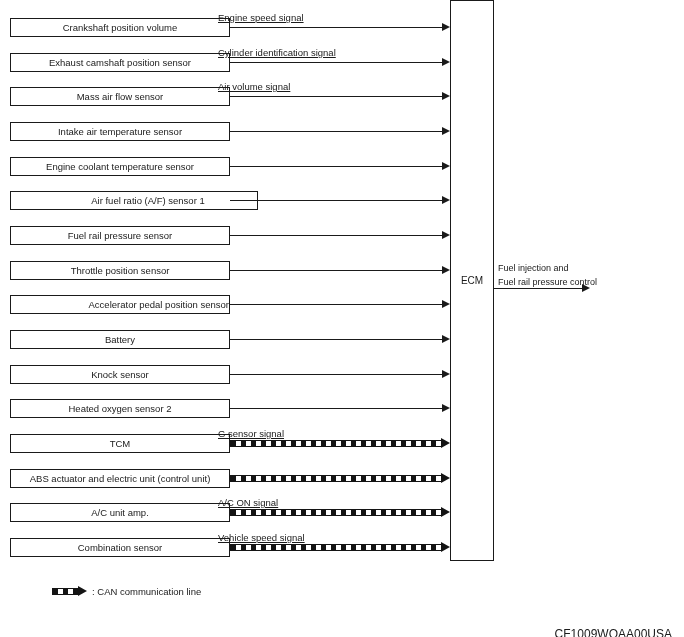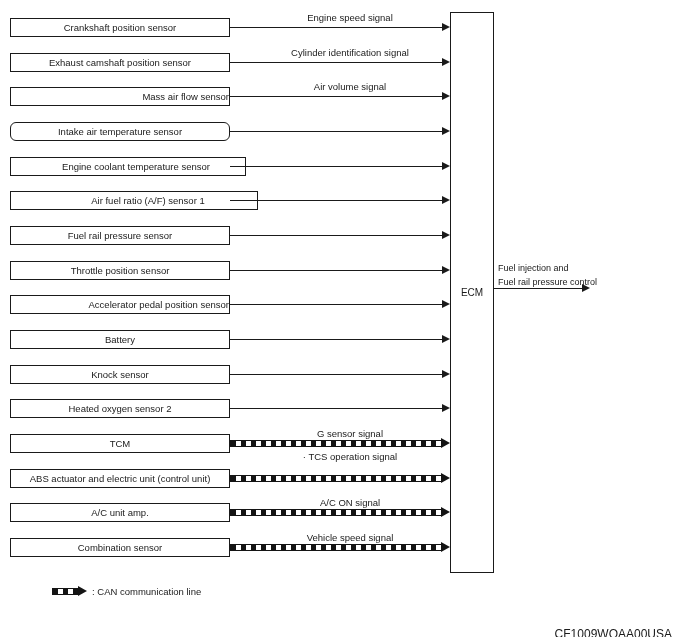--- a/index.html
+++ b/index.html
@@ -19,43 +19,43 @@
     display:flex;align-items:center;justify-content:center;
     font-size:9.5px;line-height:1;white-space:nowrap;
   }
   .box{
     position:absolute;
     border:1px solid #1a1a1a;
     background:#ffffff;
     display:flex;align-items:center;justify-content:center;
     font-size:10px;white-space:nowrap;
   }
-  .ecm{left:450px;top:12px;width:42px;height:559px;}
+  .ecm{left:450px;top:0;width:42px;height:559px;}
   .injector{left:591px;top:272px;width:72px;height:31px;font-size:9.5px;}
   .hline{position:absolute;height:0;border-top:1px solid #1a1a1a;}
   .ah{
     position:absolute;width:0;height:0;
     border-left:8px solid #1a1a1a;
     border-top:4px solid transparent;
     border-bottom:4px solid transparent;
   }
   .canbar{
     position:absolute;height:5px;
     border:1px solid #141414;
     background:repeating-linear-gradient(90deg,#141414 0 5px,#ffffff 5px 10px);
   }
   .cah{
     position:absolute;width:0;height:0;
     border-left:9px solid #141414;
     border-top:5px solid transparent;
     border-bottom:5px solid transparent;
   }
   .siglabel{
-    position:absolute;left:240px;width:220px;
-    text-align:center;font-size:9.5px;line-height:12px;white-space:nowrap;
+    position:absolute;left:218px;width:220px;
+    text-align:left;font-size:9.5px;line-height:12px;white-space:nowrap;text-decoration:underline;
   }
   .outlabel{
     position:absolute;left:498px;top:261px;
     font-size:9px;line-height:14px;white-space:nowrap;
   }
   .legend-text{
     position:absolute;left:92px;top:585px;
     font-size:9.5px;line-height:13px;white-space:nowrap;
   }
   .figcode{
@@ -63,49 +63,49 @@
     font-size:12px;line-height:12px;white-space:nowrap;
   }
 </style>
 </head>
 <body>
 
 <div id="stage">
 
   <div id="rows">
       <div class="sbox" style="top: 18px;">
-        <span>Crankshaft position sensor</span>
+        <span>Crankshaft position volume</span>
       </div>
       <div class="hline" style="left: 230px; top: 27px; width: 213px;"></div>
       <div class="ah" style="left: 442px; top: 23px;"></div>
       <div class="siglabel" style="top: 12px;">
         <div>Engine speed signal</div>
       </div>
       <div class="sbox" style="top: 53px;">
         <span>Exhaust camshaft position sensor</span>
       </div>
       <div class="hline" style="left: 230px; top: 62px; width: 213px;"></div>
       <div class="ah" style="left: 442px; top: 58px;"></div>
       <div class="siglabel" style="top: 47px;">
         <div>Cylinder identification signal</div>
       </div>
-      <div class="sbox" style="top: 87px; justify-content: flex-end;">
+      <div class="sbox" style="top: 87px;">
         <span>Mass air flow sensor</span>
       </div>
       <div class="hline" style="left: 230px; top: 96px; width: 213px;"></div>
       <div class="ah" style="left: 442px; top: 92px;"></div>
       <div class="siglabel" style="top: 81px;">
         <div>Air volume signal</div>
       </div>
-      <div class="sbox" style="top: 122px; border-radius: 6px;">
+      <div class="sbox" style="top: 122px;">
         <span>Intake air temperature sensor</span>
       </div>
       <div class="hline" style="left: 230px; top: 131px; width: 213px;"></div>
       <div class="ah" style="left: 442px; top: 127px;"></div>
-      <div class="sbox" style="top: 157px; padding-left: 16px;">
+      <div class="sbox" style="top: 157px;">
         <span>Engine coolant temperature sensor</span>
       </div>
       <div class="hline" style="left: 230px; top: 166px; width: 213px;"></div>
       <div class="ah" style="left: 442px; top: 162px;"></div>
       <div class="sbox" style="top: 191px; padding-left: 28px;">
         <span>Air fuel ratio (A/F) sensor 1</span>
       </div>
       <div class="hline" style="left: 230px; top: 200px; width: 213px;"></div>
       <div class="ah" style="left: 442px; top: 196px;"></div>
       <div class="sbox" style="top: 226px;">
@@ -145,21 +145,20 @@
       <div class="cah" style="left: 441px; top: 438px;"></div>
       <div class="siglabel" style="top: 428px;">
         <div>G sensor signal</div>
       </div>
       <div class="sbox" style="top: 469px; text-align: right;">
         <span>ABS actuator and electric unit (control unit)</span>
       </div>
       <div class="canbar" style="left: 230px; top: 475px; width: 211px;"></div>
       <div class="cah" style="left: 441px; top: 473px;"></div>
       <div class="siglabel" style="top: 451px;">
-        <div>· TCS operation signal</div>
       </div>
       <div class="sbox" style="top: 503px;">
         <span>A/C unit amp.</span>
       </div>
       <div class="canbar" style="left: 230px; top: 509px; width: 211px;"></div>
       <div class="cah" style="left: 441px; top: 507px;"></div>
       <div class="siglabel" style="top: 497px;">
         <div>A/C ON signal</div>
       </div>
       <div class="sbox" style="top: 538px;">

